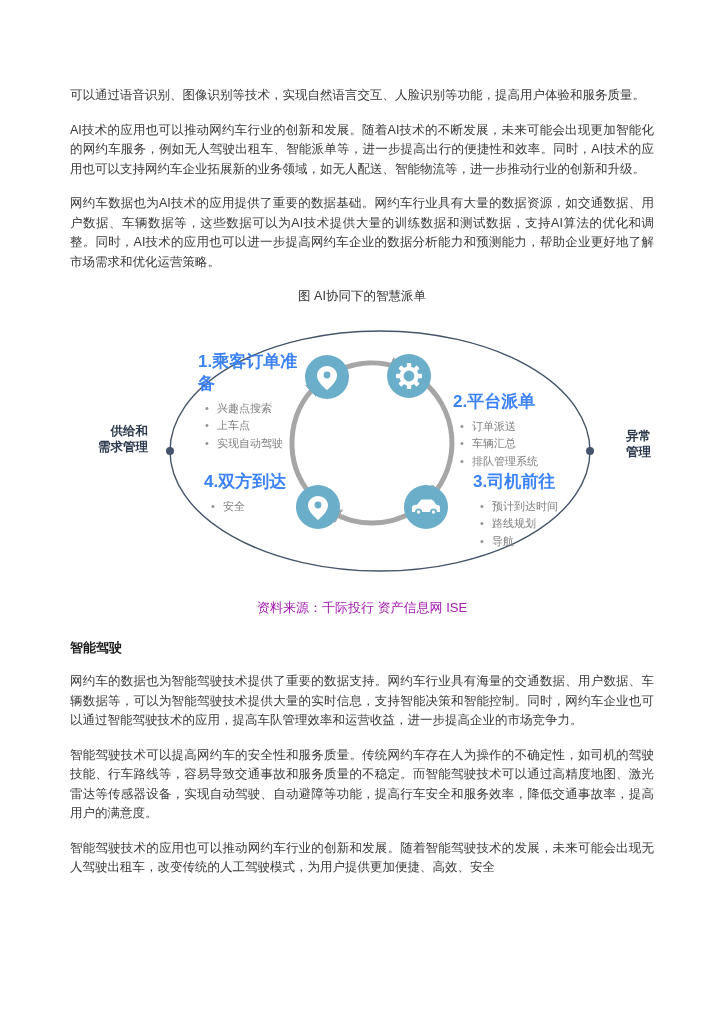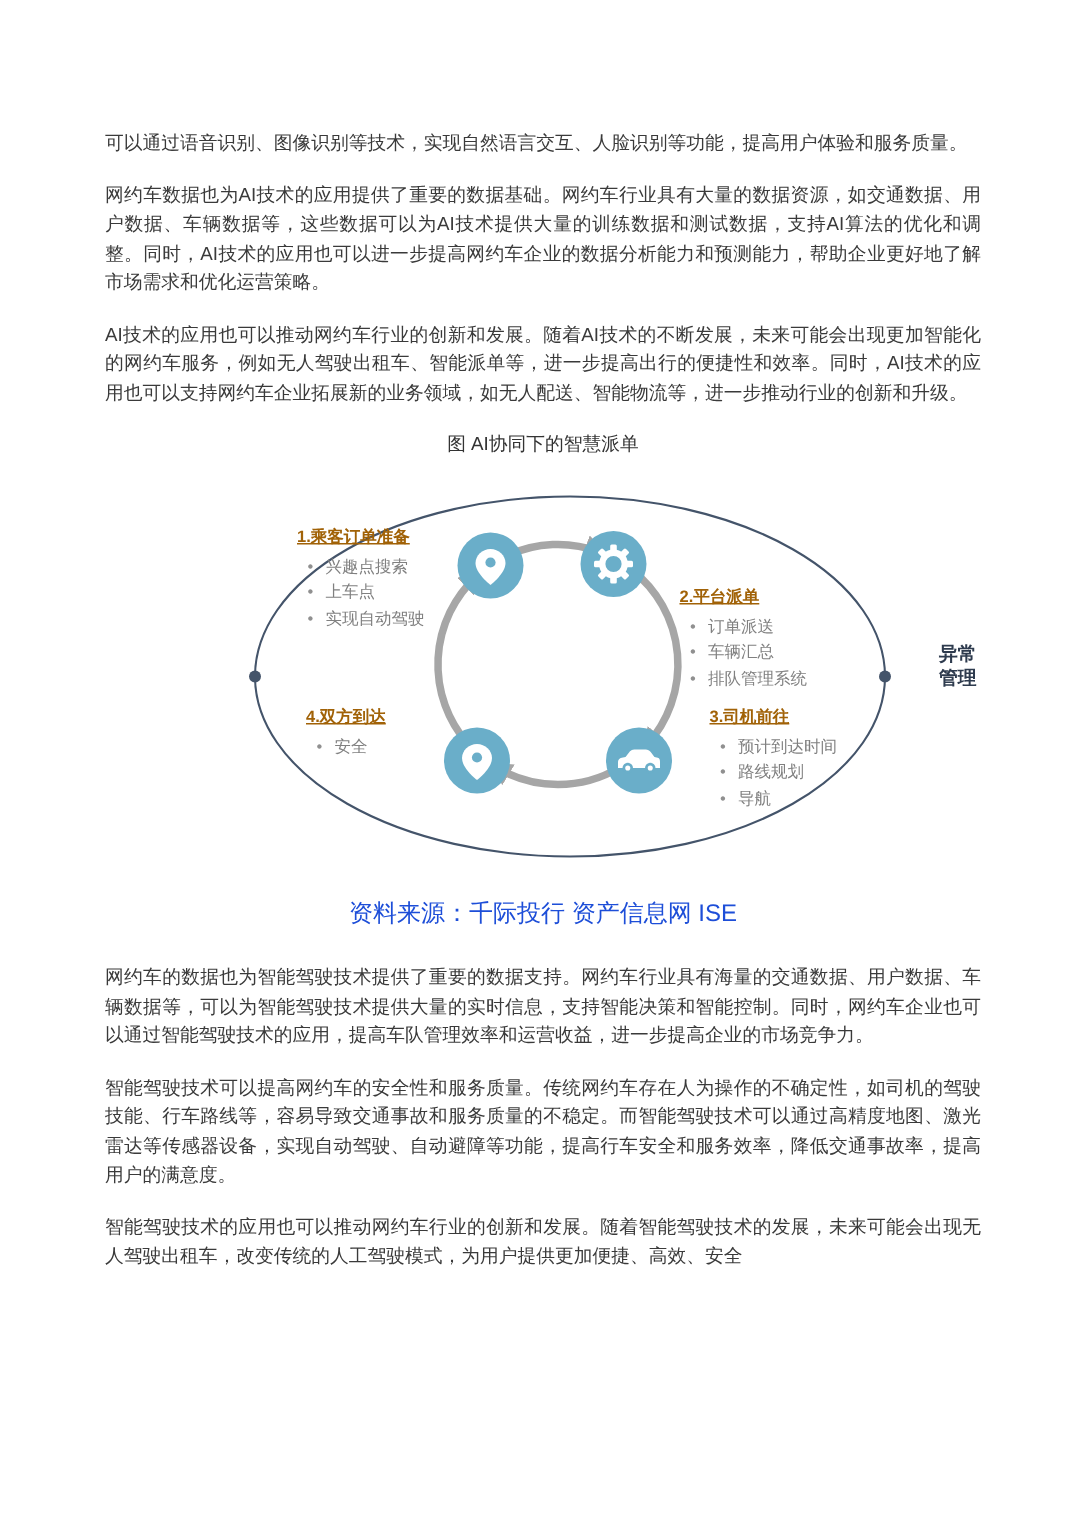--- a/index.html
+++ b/index.html
@@ -33,63 +33,62 @@
     font-weight:bold;
     font-size:12.5px;
     line-height:1.32;
     color:#2e3b4e;
   }
   .side-label.left{left:58px;top:112px;width:90px;text-align:right;}
   .side-label.right{left:626px;top:117px;width:60px;text-align:left;}
   .node{position:absolute;}
   .node-title{
     font-weight:bold;
-    font-size:11px;
-    color:#a16207;
+    font-size:17px;
+    color:#3b82f6;
     line-height:1.3;
-    text-decoration:underline;
   }
   .node ul{list-style:none;margin:5px 0 0 0;padding:0 0 0 7px;}
   .node li{
     position:relative;
     padding-left:12px;
     color:#808080;
     font-size:11px;
     line-height:1.6;
   }
   .node li::before{
     content:"\2022";
     position:absolute;left:0;top:0;
     color:#909090;
   }
   .node1{left:198px;top:40px;width:112px;}
   .node2{left:453px;top:40px;width:125px;margin-top:40px;}
   .node3{left:462px;top:160px;width:125px;margin-left:11px;}
   .node4{left:204px;top:160px;width:112px;}
   .fig-source{
     text-align:center;
-    font-size:16px;
-    color:#1d4ed8;
+    font-size:13px;
+    color:#a21caf;
     margin:2px 0 20px 0;
   }
   .section-heading{
     font-size:13px;
     font-weight:bold;
     color:#1d1d1d;
     margin:4px 0 14px 0;
   }
 </style>
 </head>
 <body>
 
 <div class="page">
 
   <p class="para">可以通过语音识别、图像识别等技术，实现自然语言交互、人脸识别等功能，提高用户体验和服务质量。</p>
+  <p class="para">AI技术的应用也可以推动网约车行业的创新和发展。随着AI技术的不断发展，未来可能会出现更加智能化的网约车服务，例如无人驾驶出租车、智能派单等，进一步提高出行的便捷性和效率。同时，AI技术的应用也可以支持网约车企业拓展新的业务领域，如无人配送、智能物流等，进一步推动行业的创新和升级。</p>
   <p class="para">网约车数据也为AI技术的应用提供了重要的数据基础。网约车行业具有大量的数据资源，如交通数据、用户数据、车辆数据等，这些数据可以为AI技术提供大量的训练数据和测试数据，支持AI算法的优化和调整。同时，AI技术的应用也可以进一步提高网约车企业的数据分析能力和预测能力，帮助企业更好地了解市场需求和优化运营策略。</p>
-  <p class="para">AI技术的应用也可以推动网约车行业的创新和发展。随着AI技术的不断发展，未来可能会出现更加智能化的网约车服务，例如无人驾驶出租车、智能派单等，进一步提高出行的便捷性和效率。同时，AI技术的应用也可以支持网约车企业拓展新的业务领域，如无人配送、智能物流等，进一步推动行业的创新和升级。</p>
 
   <div class="fig-caption">图 AI协同下的智慧派单</div>
 
   <div class="diagram">
     <svg width="724" height="285" viewBox="0 0 724 285">
       <defs>
         <marker id="arrow" viewBox="0 0 10 10" refX="6" refY="5" markerWidth="3.2" markerHeight="3.2" orient="auto">
           <path d="M0,0 L10,5 L0,10 Z" fill="#a6a6a6"></path>
         </marker>
       </defs>
@@ -135,20 +134,24 @@
       <g transform="translate(426,196)">
         <circle r="22" fill="#6aaec9"></circle>
         <path d="M-14,5 L-14,1 C-14,-0.5 -13,-1.6 -11.5,-1.9 L-9,-2.3 L-6,-6.1 C-5.3,-6.9 -4.3,-7.4 -3.2,-7.4 L4.5,-7.4 C5.8,-7.4 7,-6.8 7.8,-5.7 L10.3,-2.3 L12.5,-1.8 C13.7,-1.5 14,-0.4 14,1 L14,5 Z" fill="#ffffff"></path>
         <circle cx="-7.5" cy="5" r="3.5" fill="#6aaec9"></circle>
         <circle cx="7.5" cy="5" r="3.5" fill="#6aaec9"></circle>
         <circle cx="-7.5" cy="5" r="1.7" fill="#ffffff"></circle>
         <circle cx="7.5" cy="5" r="1.7" fill="#ffffff"></circle>
       </g>
     </svg>
 
+    <div class="side-label left">
+      <div>供给和</div>
+      <div>需求管理</div>
+    </div>
     <div class="side-label right">
       <div>异常</div>
       <div>管理</div>
     </div>
 
     <div class="node node1">
       <div class="node-title">1.乘客订单准备</div>
       <ul>
         <li>兴趣点搜索</li>
         <li>上车点</li>
@@ -177,18 +180,19 @@
     <div class="node node4">
       <div class="node-title">4.双方到达</div>
       <ul>
         <li>安全</li>
       </ul>
     </div>
   </div>
 
   <div class="fig-source">资料来源：千际投行 资产信息网 ISE</div>
 
+  <div class="section-heading">智能驾驶</div>
 
   <p class="para">网约车的数据也为智能驾驶技术提供了重要的数据支持。网约车行业具有海量的交通数据、用户数据、车辆数据等，可以为智能驾驶技术提供大量的实时信息，支持智能决策和智能控制。同时，网约车企业也可以通过智能驾驶技术的应用，提高车队管理效率和运营收益，进一步提高企业的市场竞争力。</p>
   <p class="para">智能驾驶技术可以提高网约车的安全性和服务质量。传统网约车存在人为操作的不确定性，如司机的驾驶技能、行车路线等，容易导致交通事故和服务质量的不稳定。而智能驾驶技术可以通过高精度地图、激光雷达等传感器设备，实现自动驾驶、自动避障等功能，提高行车安全和服务效率，降低交通事故率，提高用户的满意度。</p>
   <p class="para">智能驾驶技术的应用也可以推动网约车行业的创新和发展。随着智能驾驶技术的发展，未来可能会出现无人驾驶出租车，改变传统的人工驾驶模式，为用户提供更加便捷、高效、安全</p>
 
 </div>
 
 </body></html>

